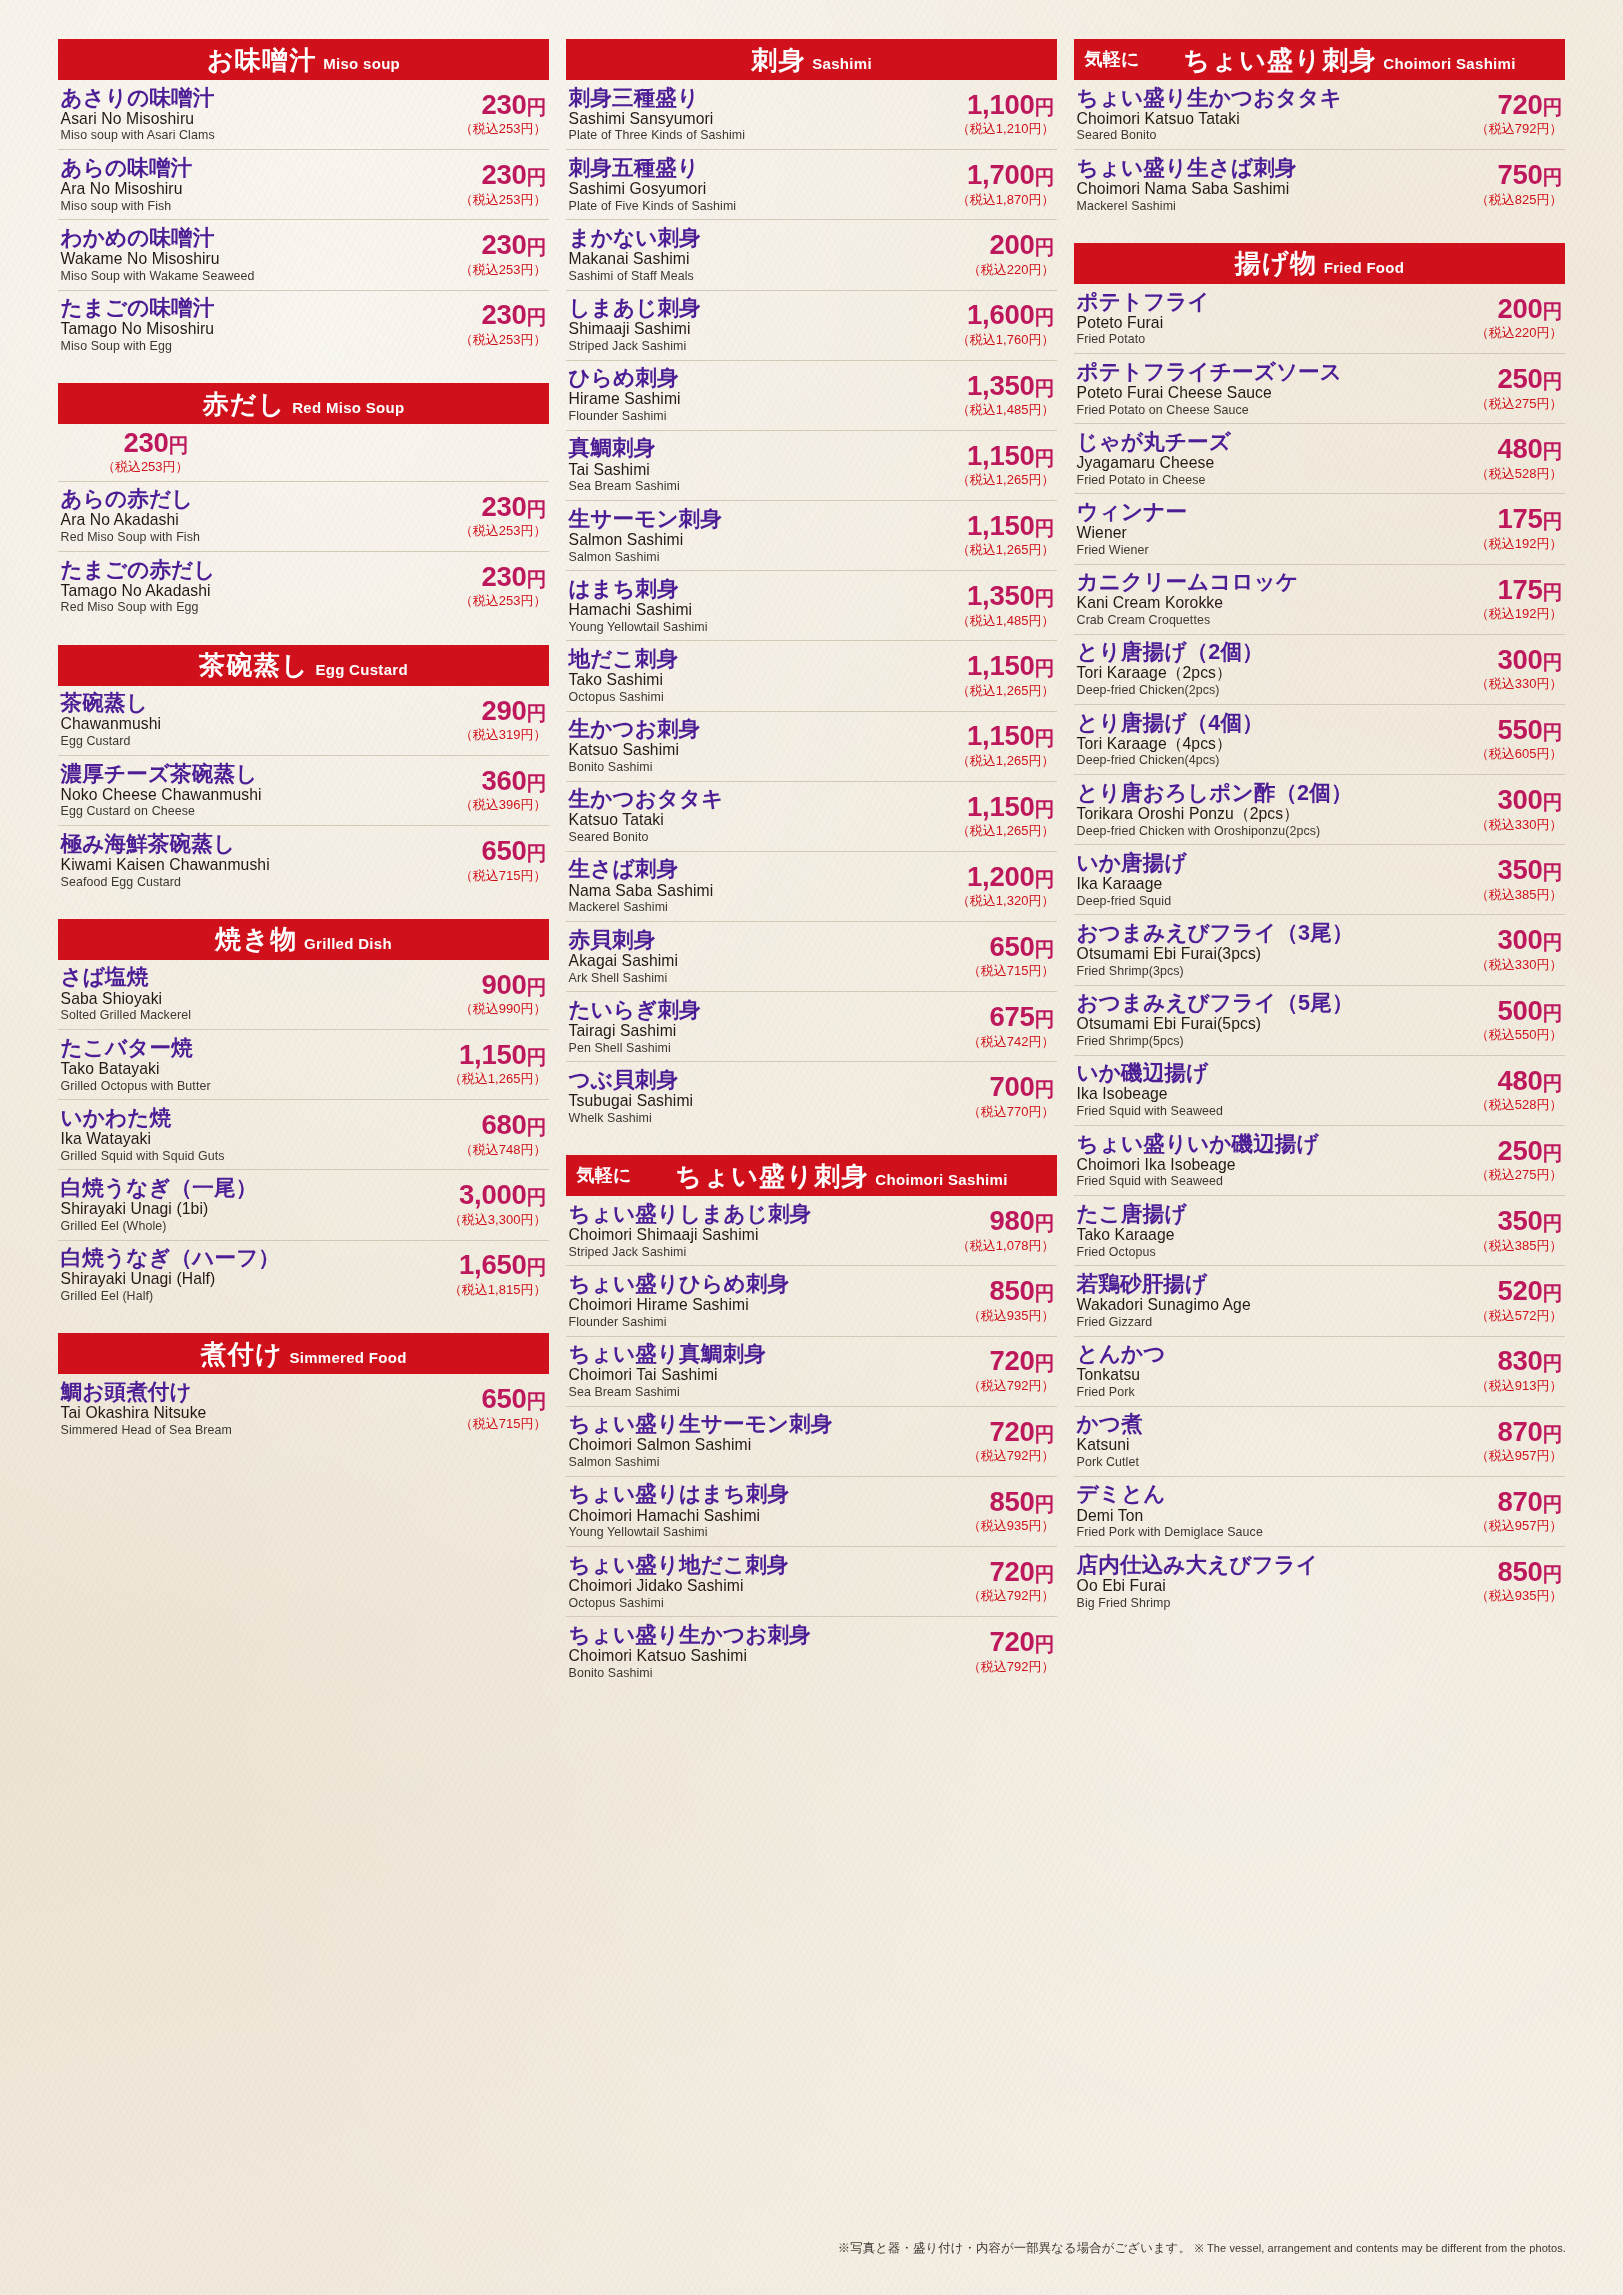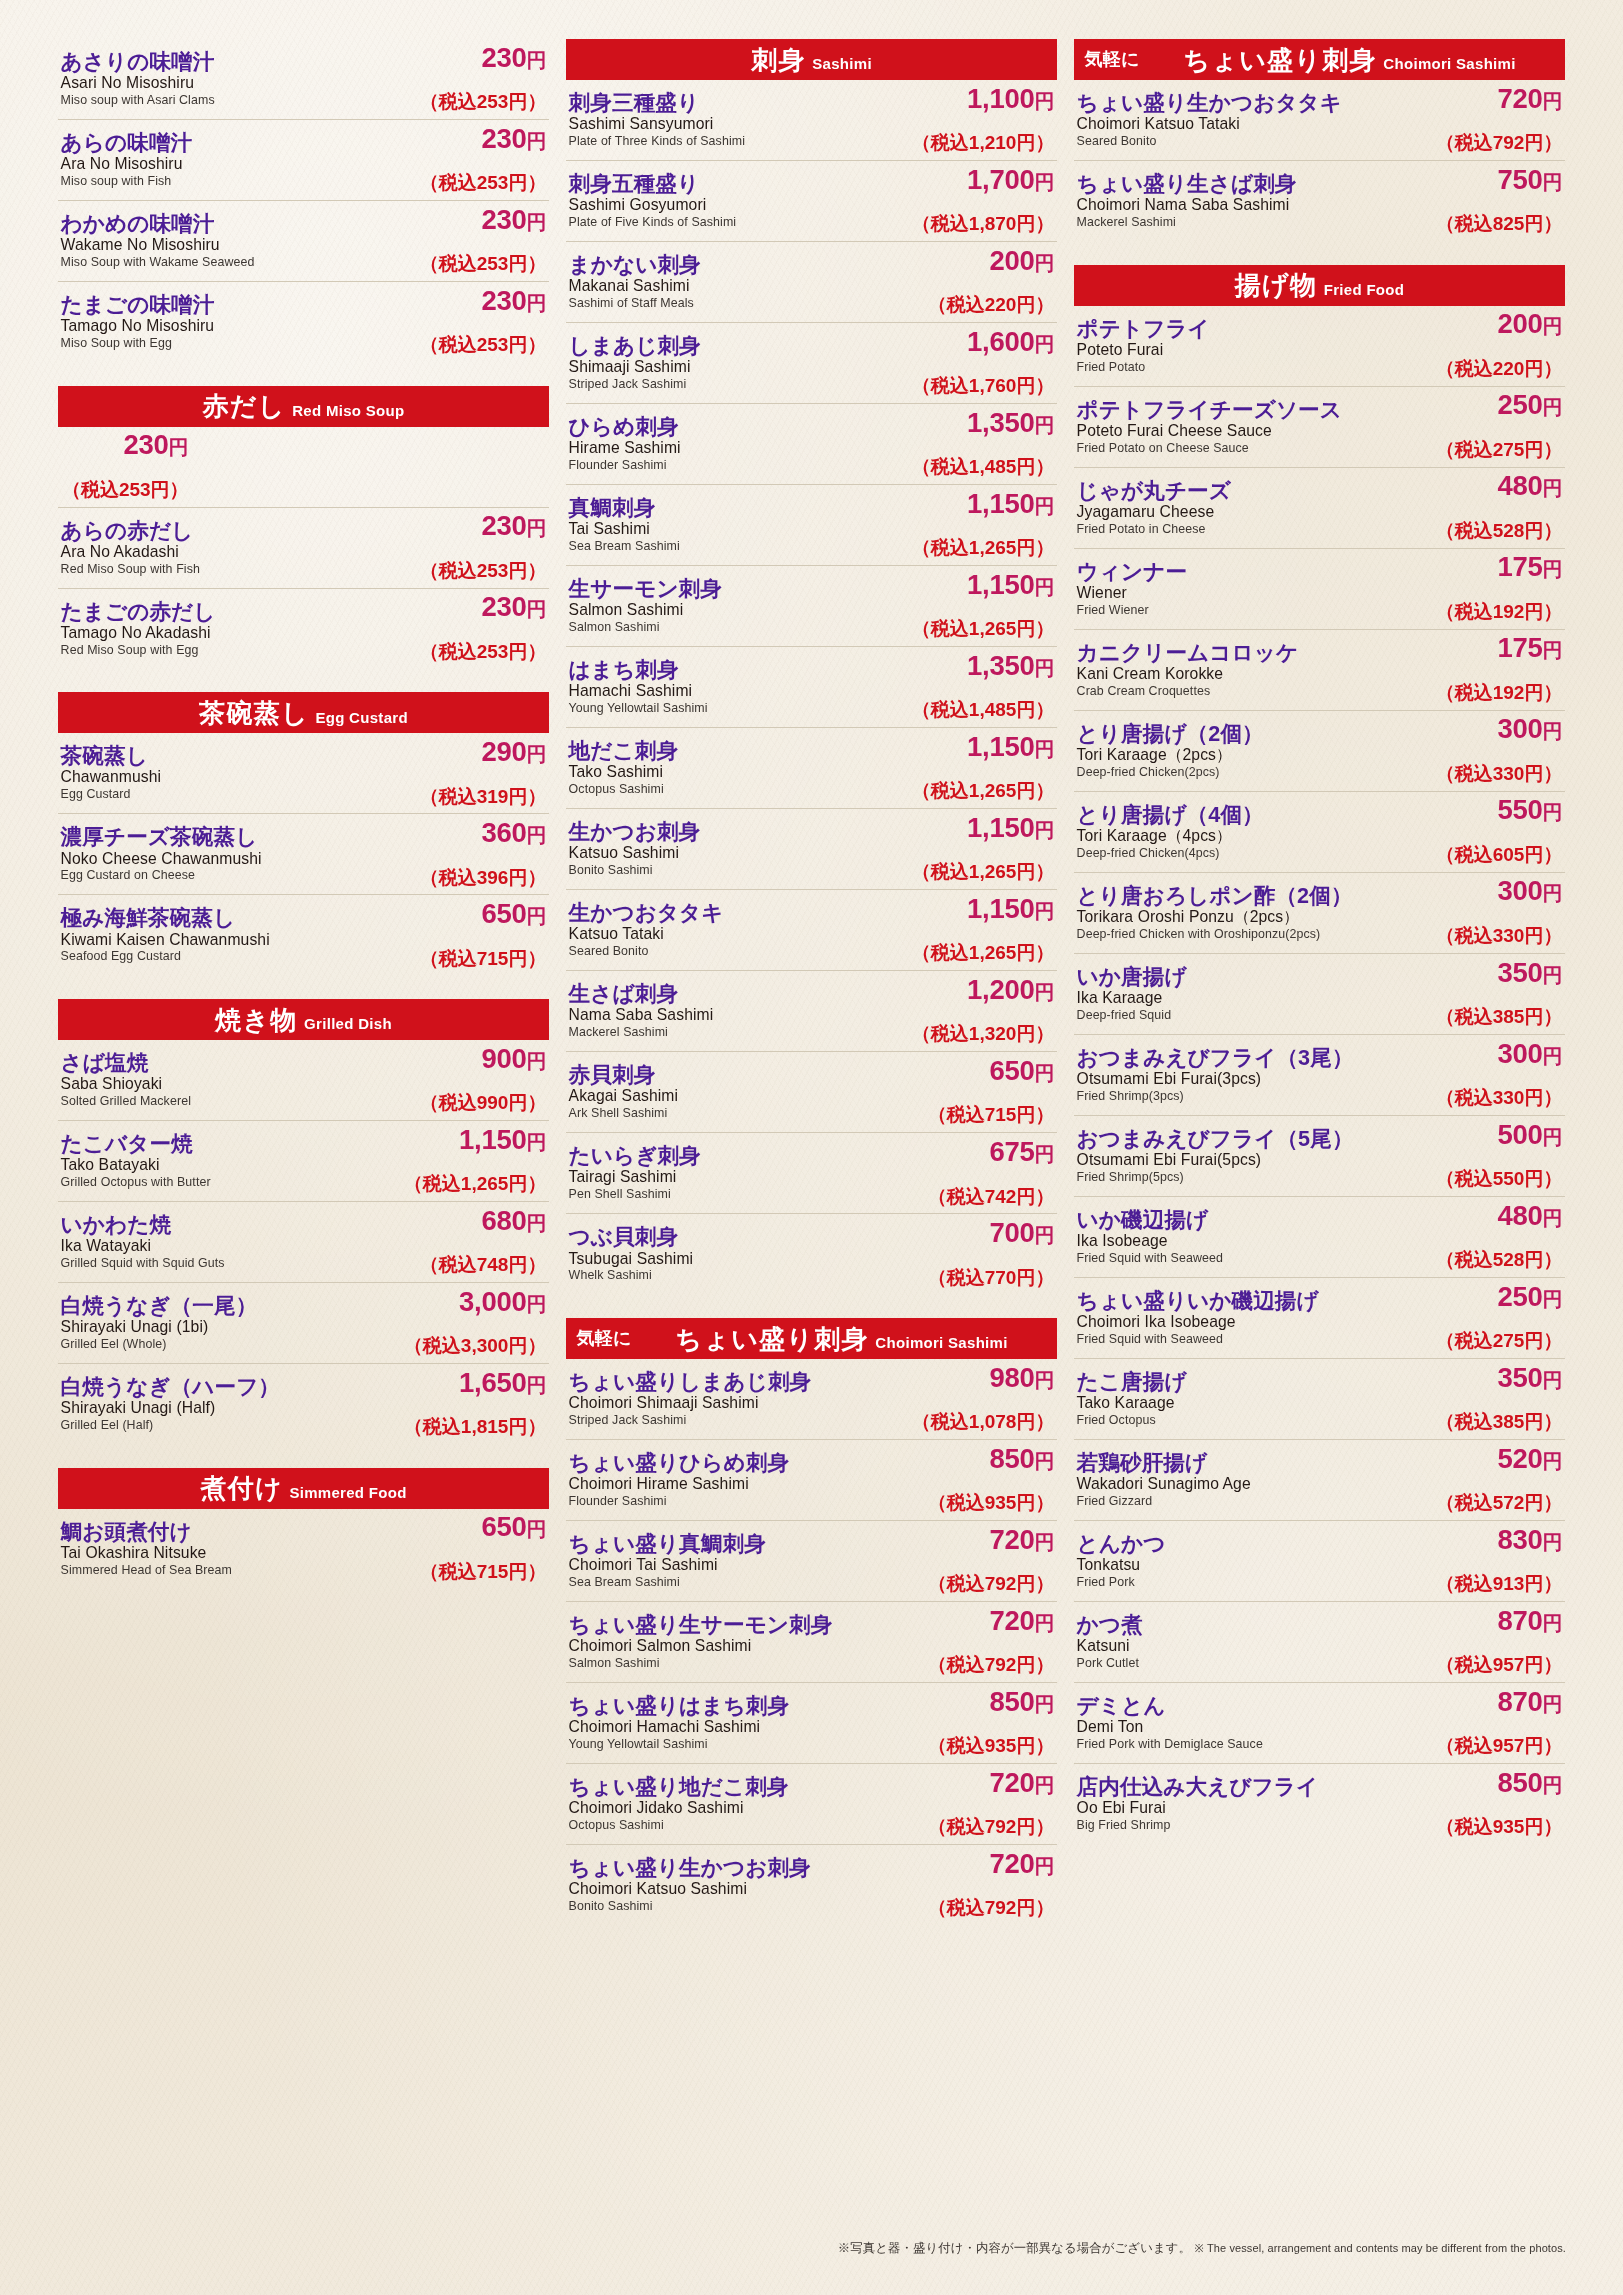--- a/index.html
+++ b/index.html
@@ -132,24 +132,24 @@
     color: #be185d;
     font-weight: bold;
     font-size: 27.5px;
     line-height: 1;
     letter-spacing: -0.3px;
     white-space: nowrap;
   }
   .p-main .yen { font-size: 20px; letter-spacing: 0; }
   .p-tax {
     color: #d0111b;
-    font-weight: bold;
-    font-size: 19px;
+    font-weight: normal;
+    font-size: 13px;
     line-height: 1.25;
-    margin-top: 19px;
+    margin-top: 3px;
     white-space: nowrap;
   }
   .footer {
     position: absolute;
     left: 0;
     bottom: 0;
     width: 100%;
     font-size: 12.4px;
     color: #3c3632;
     letter-spacing: 0.1px;
@@ -159,20 +159,24 @@
 </style>
 </head>
 <body>
 
 <div class="paper"></div>
 
 <div class="sheet">
   <div class="columns" id="columns">
       <div class="col">
         <div class="section">
+          <div class="sec-head">
+            <span class="jp">お味噌汁</span>
+            <span class="en">Miso soup</span>
+          </div>
           <div class="item">
             <div class="names">
               <div class="n-jp">あさりの味噌汁</div>
               <div class="n-ro">Asari No Misoshiru</div>
               <div class="n-en">Miso soup with Asari Clams</div>
             </div>
             <div class="prices">
               <div class="p-main"><span>230</span><span class="yen">円</span></div>
               <div class="p-tax">（税込253円）</div>
             </div>

